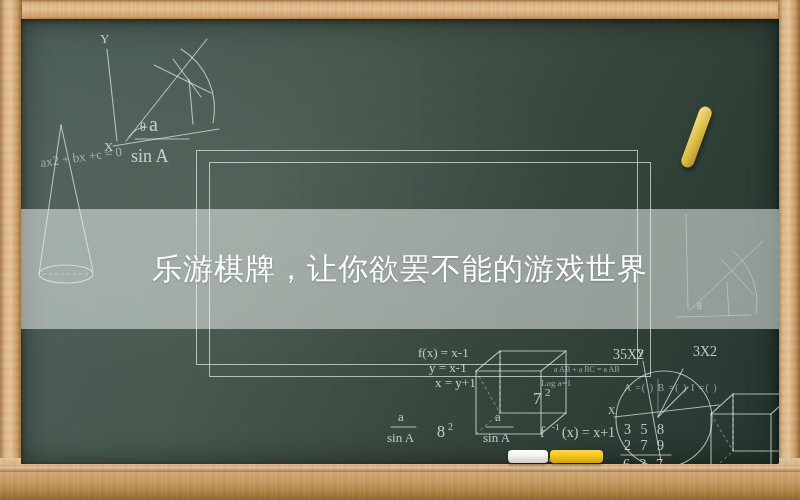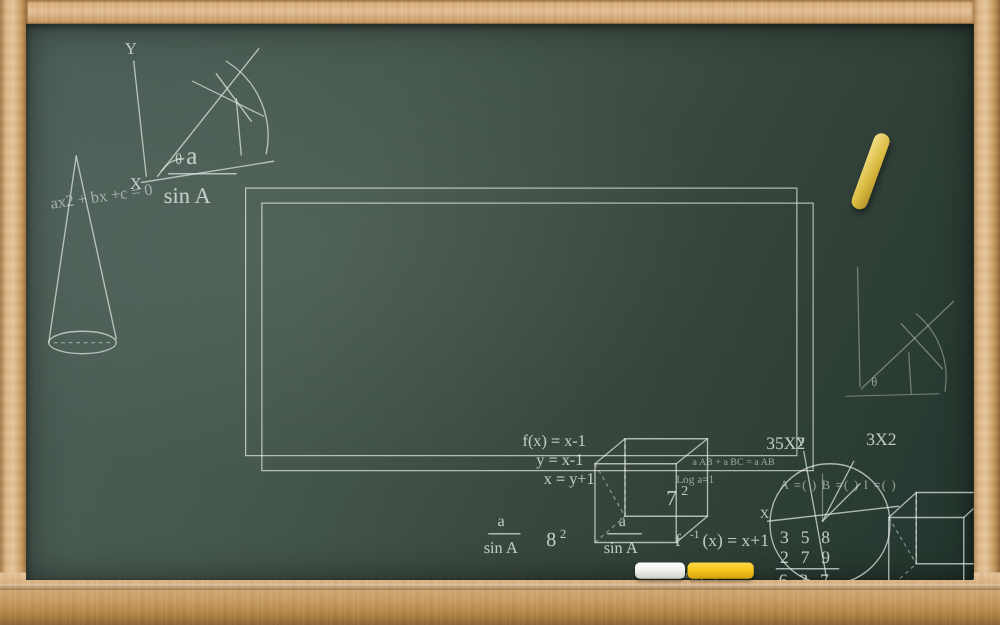--- a/index.html
+++ b/index.html
@@ -333,18 +333,21 @@
         </g>
 
       </svg>
     </div>
 
     <div class="chalk-stick"></div>
 
     <div class="deco-rect outer"></div>
     <div class="deco-rect inner"></div>
 
+    <div class="title-band">
+      <div class="title-text">乐游棋牌，让你欲罢不能的游戏世界</div>
+    </div>
   </div>
 
   <div class="tray-chalk white"></div>
   <div class="tray-chalk yellow"></div>
 
 </div>
 
 </body></html>

